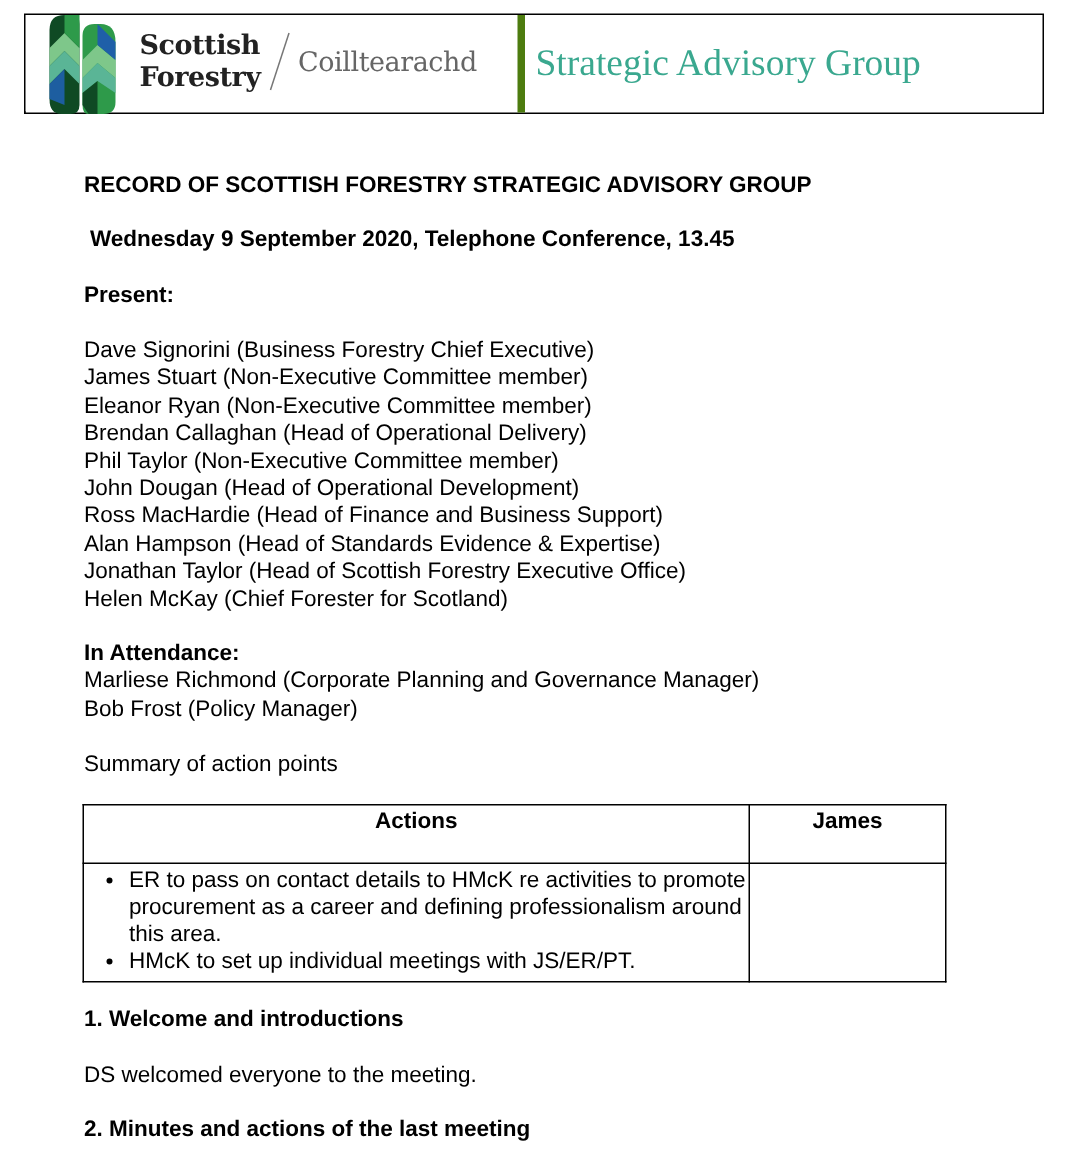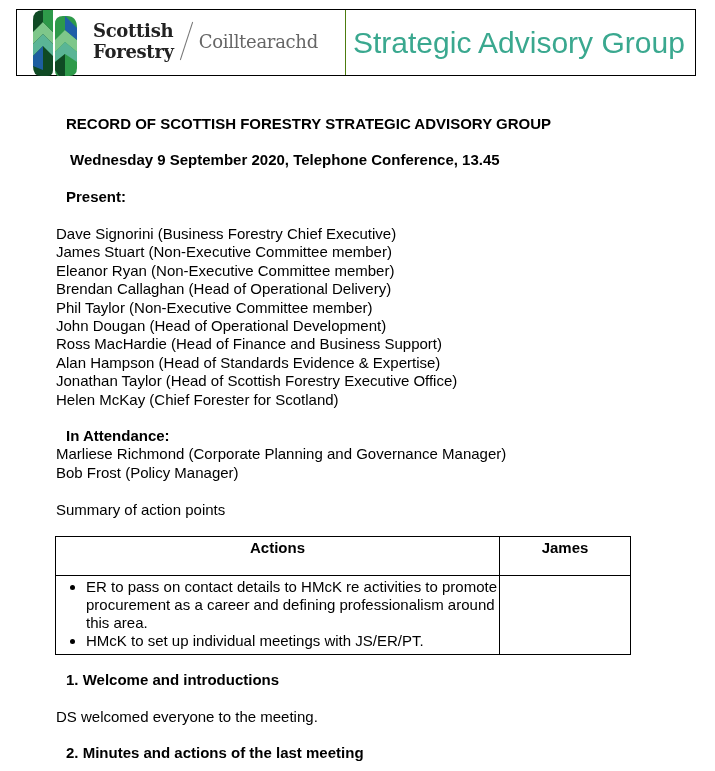--- a/index.html
+++ b/index.html
@@ -1,33 +1,33 @@
 <!DOCTYPE html>
 <html><head>
 <meta charset="utf-8">
 <style>
   html, body { margin: 0; padding: 0; background: #ffffff; }
   body { width: 715px; height: 771px; position: relative; overflow: hidden;
          font-family: "Liberation Sans", sans-serif; color: #000; }
   .header-box { position: absolute; left: 16px; top: 9px; width: 678px; height: 65px;
                 border: 1px solid #000; display: flex; }
-  .header-left { width: 328px; border-right: 1px solid #4d7c0f; position: relative; }
+  .header-left { width: 328px; border-right: 5px solid #4d7c0f; position: relative; }
   .header-right { flex: 1; display: flex; align-items: center; padding-left: 7px; }
-  .sag-title { color: #3aa88f; font-size: 30px; font-family: Liberation Sans, sans-serif; }
+  .sag-title { color: #3aa88f; font-size: 25px; font-family: Liberation Serif, serif; }
   .logo-mark { position: absolute; left: 8px; top: 0px; width: 56px; height: 66px; }
   .logo-text { position: absolute; left: 76px; top: 10px; display: flex; align-items: center;
                font-family: "DejaVu Serif", serif; }
   .logo-en { font-size: 18px; line-height: 21px; color: #222; font-weight: 600; letter-spacing: -0.3px; }
   .logo-slash { width: 1px; height: 40px; background: #777; transform: rotate(18deg); margin: 0 12px 0 12px; }
   .logo-gd { font-size: 18px; line-height: 21px; color: #666; letter-spacing: -0.3px; }
   .stub { position: absolute; left: 16px; top: 74px; width: 1px; height: 2px; background: #000; }
 
   .content { position: absolute; left: 56px; top: 0; width: 640px; font-size: 15px; }
   .line { position: absolute; white-space: nowrap; left: 0; }
-  .b { font-weight: bold; margin-left: 10px; }
+  .b { font-weight: bold; }
   .people { position: absolute; top: 225px; left: 0; line-height: 18.4px; }
   .attend { position: absolute; top: 427px; left: 0; line-height: 18.4px; }
 
   .actions-table { position: absolute; left: 55px; top: 536px; width: 576px;
                    border-collapse: collapse; font-size: 15px; font-family: "Liberation Sans", sans-serif; }
   .actions-table th, .actions-table td { border: 1px solid #000; vertical-align: top; }
   .actions-table th { height: 35px; font-weight: bold; text-align: center; padding-top: 2px; font-size: 15px; }
   .col-actions { width: 441px; }
   .actions-table td { height: 76px; padding: 2px 0 0 0; }
   .actions-table ul { margin: 0; padding-left: 30px; line-height: 18px; }

